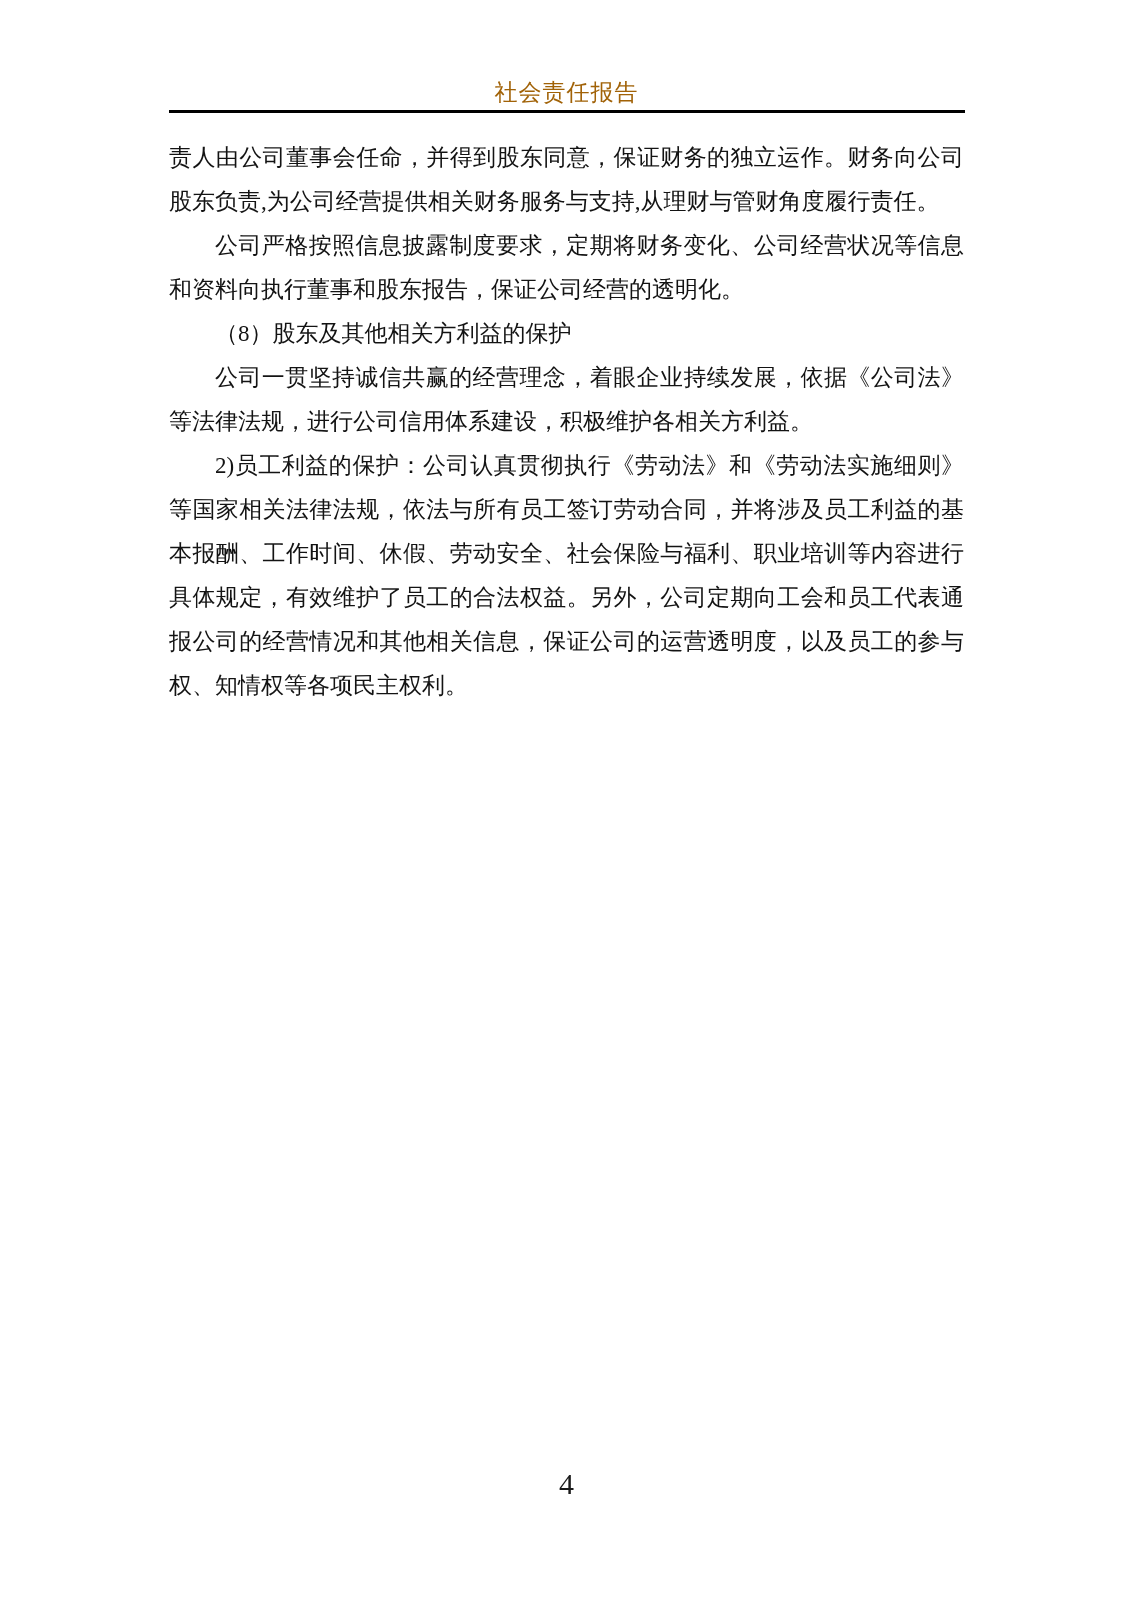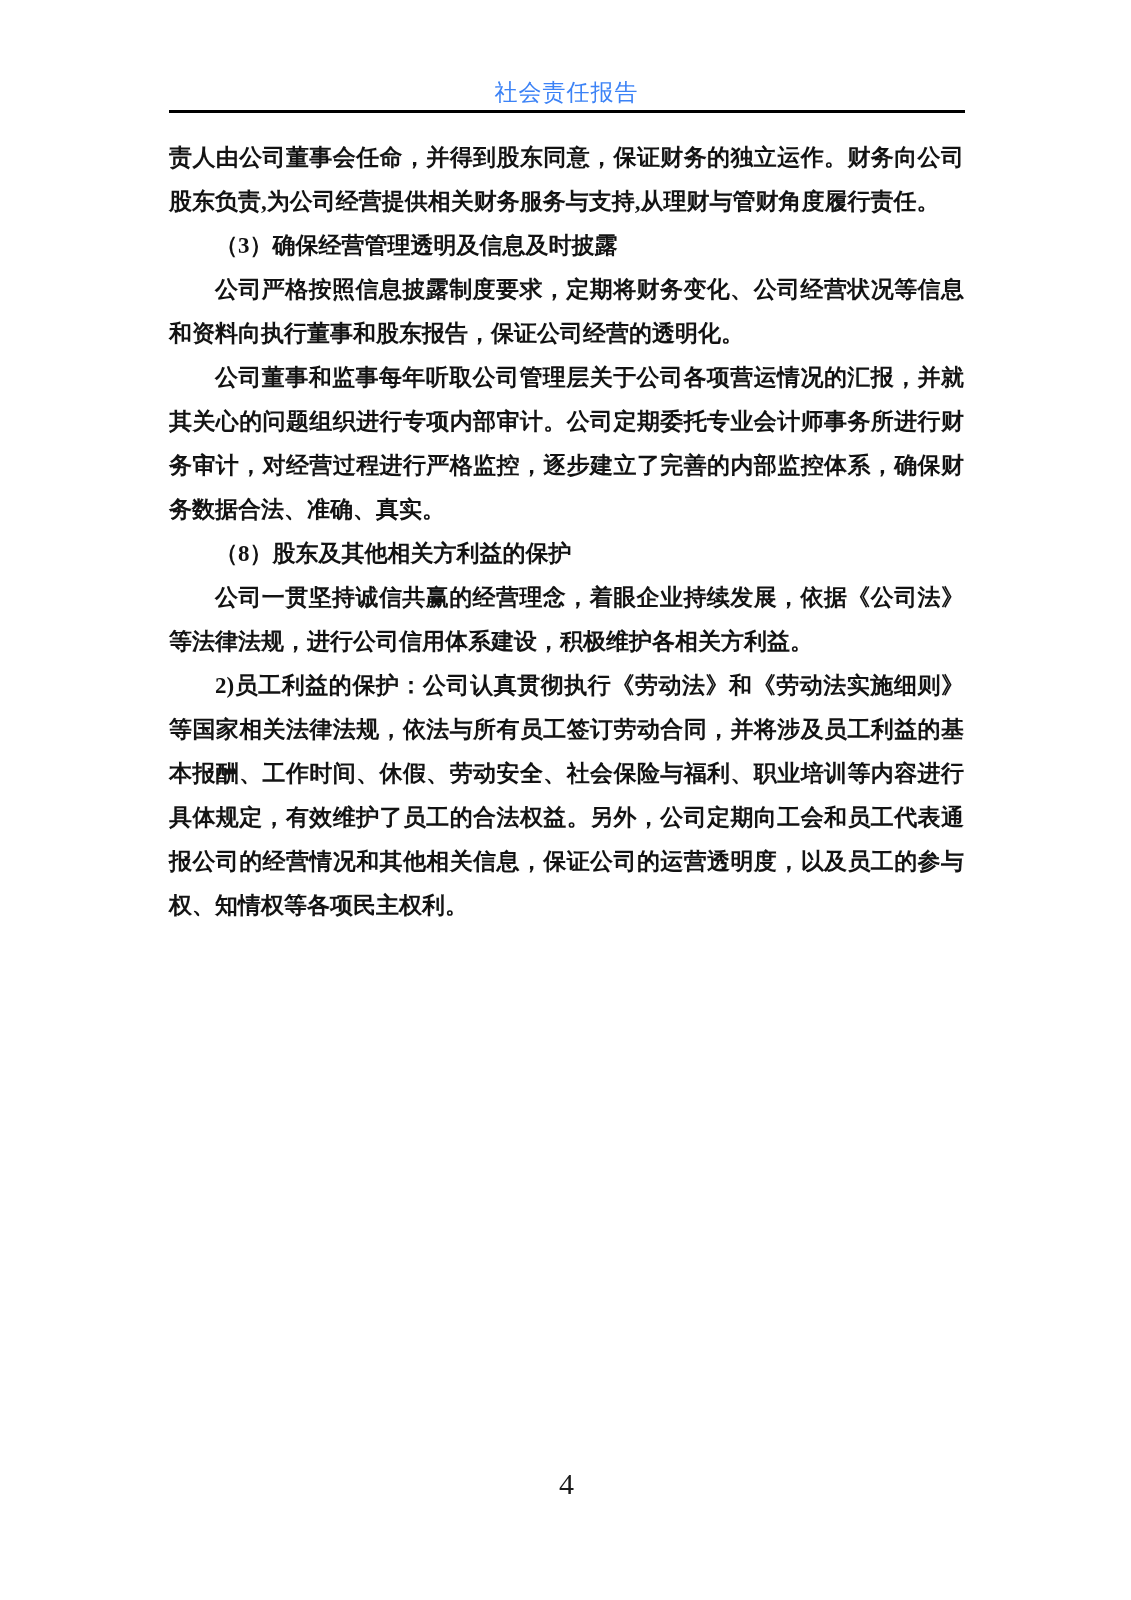--- a/index.html
+++ b/index.html
@@ -18,42 +18,41 @@
   }
   .header-title {
     position: absolute;
     top: 80px;
     left: 169px;
     width: 795px;
     text-align: center;
     font-size: 23px;
     line-height: 26px;
     letter-spacing: 1px;
-    color: #3b82f6;
+    color: #a16207;
     white-space: nowrap;
   }
   .header-rule {
     position: absolute;
     top: 110px;
     left: 169px;
     width: 796px;
     height: 3px;
     background: #000000;
   }
   .doc-body {
     position: absolute;
     top: 136px;
     left: 169px;
     width: 795px;
     font-size: 23px;
     line-height: 44px;
     text-align: justify;
     text-justify: inter-ideograph;
     color: #131313;
-    font-weight: bold;
   }
   .doc-body p {
     margin: 0;
     padding: 0;
     text-indent: 2em;
   }
   .doc-body p.no-indent {
     text-indent: 0;
   }
   .page-footer {
@@ -71,23 +70,21 @@
 <body>
 
 <div class="page">
 
   <div class="header-title">社会责任报告</div>
 
   <div class="header-rule"></div>
 
   <div class="doc-body" id="doc-body">
       <p class="no-indent">责人由公司董事会任命，并得到股东同意，保证财务的独立运作。财务向公司股东负责,为公司经营提供相关财务服务与支持,从理财与管财角度履行责任。</p>
-      <p class="">（3）确保经营管理透明及信息及时披露</p>
       <p class="">公司严格按照信息披露制度要求，定期将财务变化、公司经营状况等信息和资料向执行董事和股东报告，保证公司经营的透明化。</p>
-      <p class="">公司董事和监事每年听取公司管理层关于公司各项营运情况的汇报，并就其关心的问题组织进行专项内部审计。公司定期委托专业会计师事务所进行财务审计，对经营过程进行严格监控，逐步建立了完善的内部监控体系，确保财务数据合法、准确、真实。</p>
       <p class="">（8）股东及其他相关方利益的保护</p>
       <p class="">公司一贯坚持诚信共赢的经营理念，着眼企业持续发展，依据《公司法》等法律法规，进行公司信用体系建设，积极维护各相关方利益。</p>
       <p class="">2)员工利益的保护：公司认真贯彻执行《劳动法》和《劳动法实施细则》等国家相关法律法规，依法与所有员工签订劳动合同，并将涉及员工利益的基本报酬、工作时间、休假、劳动安全、社会保险与福利、职业培训等内容进行具体规定，有效维护了员工的合法权益。另外，公司定期向工会和员工代表通报公司的经营情况和其他相关信息，保证公司的运营透明度，以及员工的参与权、知情权等各项民主权利。</p>
     </div>
 
   <div class="page-footer">4</div>
 
 </div>
 
 </body></html>

